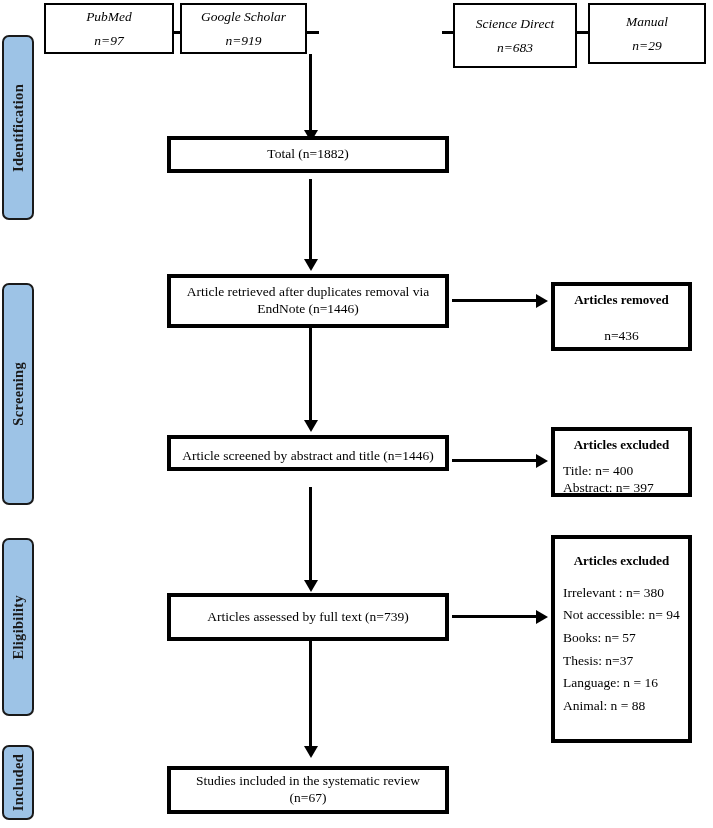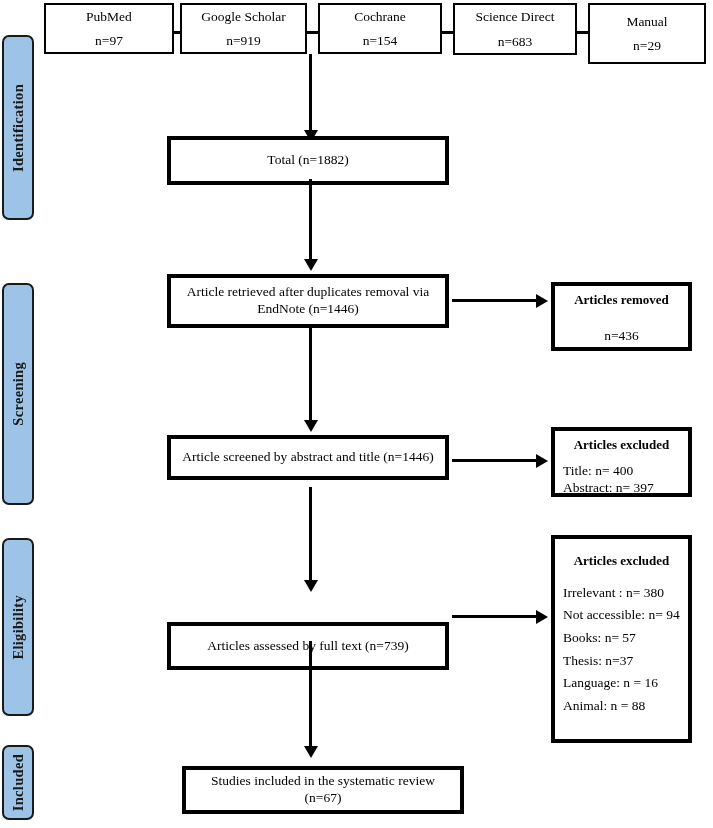--- a/index.html
+++ b/index.html
@@ -46,20 +46,21 @@
     position: absolute;
     background: #ffffff;
     border: 2.5px solid #000000;
     box-sizing: border-box;
     display: flex;
     flex-direction: column;
     align-items: center;
     justify-content: center;
     font-size: 13.5px;
     line-height: 1.0;
+    font-style: italic;
   }
   .src-box .src-name { margin-bottom: 11px; }
   .src-box .src-n { }
 
   
   .flow-box {
     position: absolute;
     background: #ffffff;
     border: 4px solid #000000;
     box-sizing: border-box;
@@ -158,44 +159,40 @@
   <div class="src-box" style="left:44px; top:3px; width:130px; height:51px;">
     <span class="src-name">PubMed</span>
     <span class="src-n">n=97</span>
   </div>
 
   <div class="src-box" style="left:180px; top:3px; width:127px; height:51px;">
     <span class="src-name">Google Scholar</span>
     <span class="src-n">n=919</span>
   </div>
 
-  <div class="src-box" style="left:318px; top:3px; width:124px; height:51px;">
-    <span class="src-name">Cochrane</span>
-    <span class="src-n">n=154</span>
-  </div>
-
-  <div class="src-box" style="left:453px; top:3px; width:124px; height:52px;">
+
+  <div class="src-box" style="left:453px; top:3px; width:124px; height:65px;">
     <span class="src-name">Science Direct</span>
     <span class="src-n">n=683</span>
   </div>
 
   <div class="src-box" style="left:588px; top:3px; width:118px; height:61px;">
     <span class="src-name">Manual</span>
     <span class="src-n">n=29</span>
   </div>
 
   <div class="link-line" style="left:174px; top:31px; width:7px;"></div>
   <div class="link-line" style="left:307px; top:31px; width:12px;"></div>
   <div class="link-line" style="left:442px; top:31px; width:12px;"></div>
   <div class="link-line" style="left:577px; top:31px; width:12px;"></div>
 
   <div class="v-line" style="left:309px; top:54px; height:82px;"></div>
   <div class="arrow-down" style="left:304px; top:130px;"></div>
 
-  <div class="flow-box" style="left:167px; top:136px; width:282px; height:49px;">
+  <div class="flow-box" style="left:167px; top:136px; width:282px; height:37px;">
     <span>Total (n=1882)</span>
   </div>
 
   <div class="v-line" style="left:309px; top:179px; height:84px;"></div>
   <div class="arrow-down" style="left:304px; top:259px;"></div>
 
   <div class="flow-box" style="left:167px; top:274px; width:282px; height:54px;">
     <span>Article retrieved after duplicates removal via EndNote (n=1446)</span>
   </div>
 
@@ -203,53 +200,53 @@
   <div class="arrow-right" style="left:536px; top:294px;"></div>
 
   <div class="side-box" style="left:551px; top:282px; width:141px; height:69px;">
     <span class="side-title">Articles removed</span>
     <span class="side-sub">n=436</span>
   </div>
 
   <div class="v-line" style="left:309px; top:328px; height:96px;"></div>
   <div class="arrow-down" style="left:304px; top:420px;"></div>
 
-  <div class="flow-box" style="left:167px; top:435px; width:282px; height:45px;">
+  <div class="flow-box" style="left:167px; top:435px; width:282px; height:36px;align-items:flex-end;">
     <span>Article screened by abstract and title (n=1446)</span>
   </div>
 
   <div class="h-line" style="left:452px; top:459px; width:86px;"></div>
   <div class="arrow-right" style="left:536px; top:454px;"></div>
 
   <div class="side-box" style="left:551px; top:427px; width:141px; height:70px;">
     <span class="side-title">Articles excluded</span>
     <span class="side-line">Title: n= 400</span>
     <span class="side-line">Abstract: n= 397</span>
   </div>
 
   <div class="v-line" style="left:309px; top:487px; height:97px;"></div>
   <div class="arrow-down" style="left:304px; top:580px;"></div>
 
-  <div class="flow-box" style="left:167px; top:593px; width:282px; height:48px;margin-top:29px;">
+  <div class="flow-box" style="left:167px; top:593px; width:282px; height:48px;">
     <span>Articles assessed by full text (n=739)</span>
   </div>
 
   <div class="h-line" style="left:452px; top:615px; width:86px;"></div>
   <div class="arrow-right" style="left:536px; top:610px;"></div>
 
   <div class="side-box spaced" style="left:551px; top:535px; width:141px; height:208px;">
     <span class="side-title">Articles excluded</span>
     <span class="side-line">Irrelevant : n= 380</span>
     <span class="side-line">Not accessible: n= 94</span>
     <span class="side-line">Books: n= 57</span>
     <span class="side-line">Thesis: n=37</span>
     <span class="side-line">Language: n = 16</span>
     <span class="side-line">Animal: n = 88</span>
   </div>
 
   <div class="v-line" style="left:309px; top:641px; height:109px;"></div>
   <div class="arrow-down" style="left:304px; top:746px;"></div>
 
-  <div class="flow-box" style="left:182px; top:766px; width:282px; height:48px;">
+  <div class="flow-box" style="left:167px; top:766px; width:282px; height:48px;">
     <span>Studies included in the systematic review (n=67)</span>
   </div>
 
 </div>
 
 </body></html>

